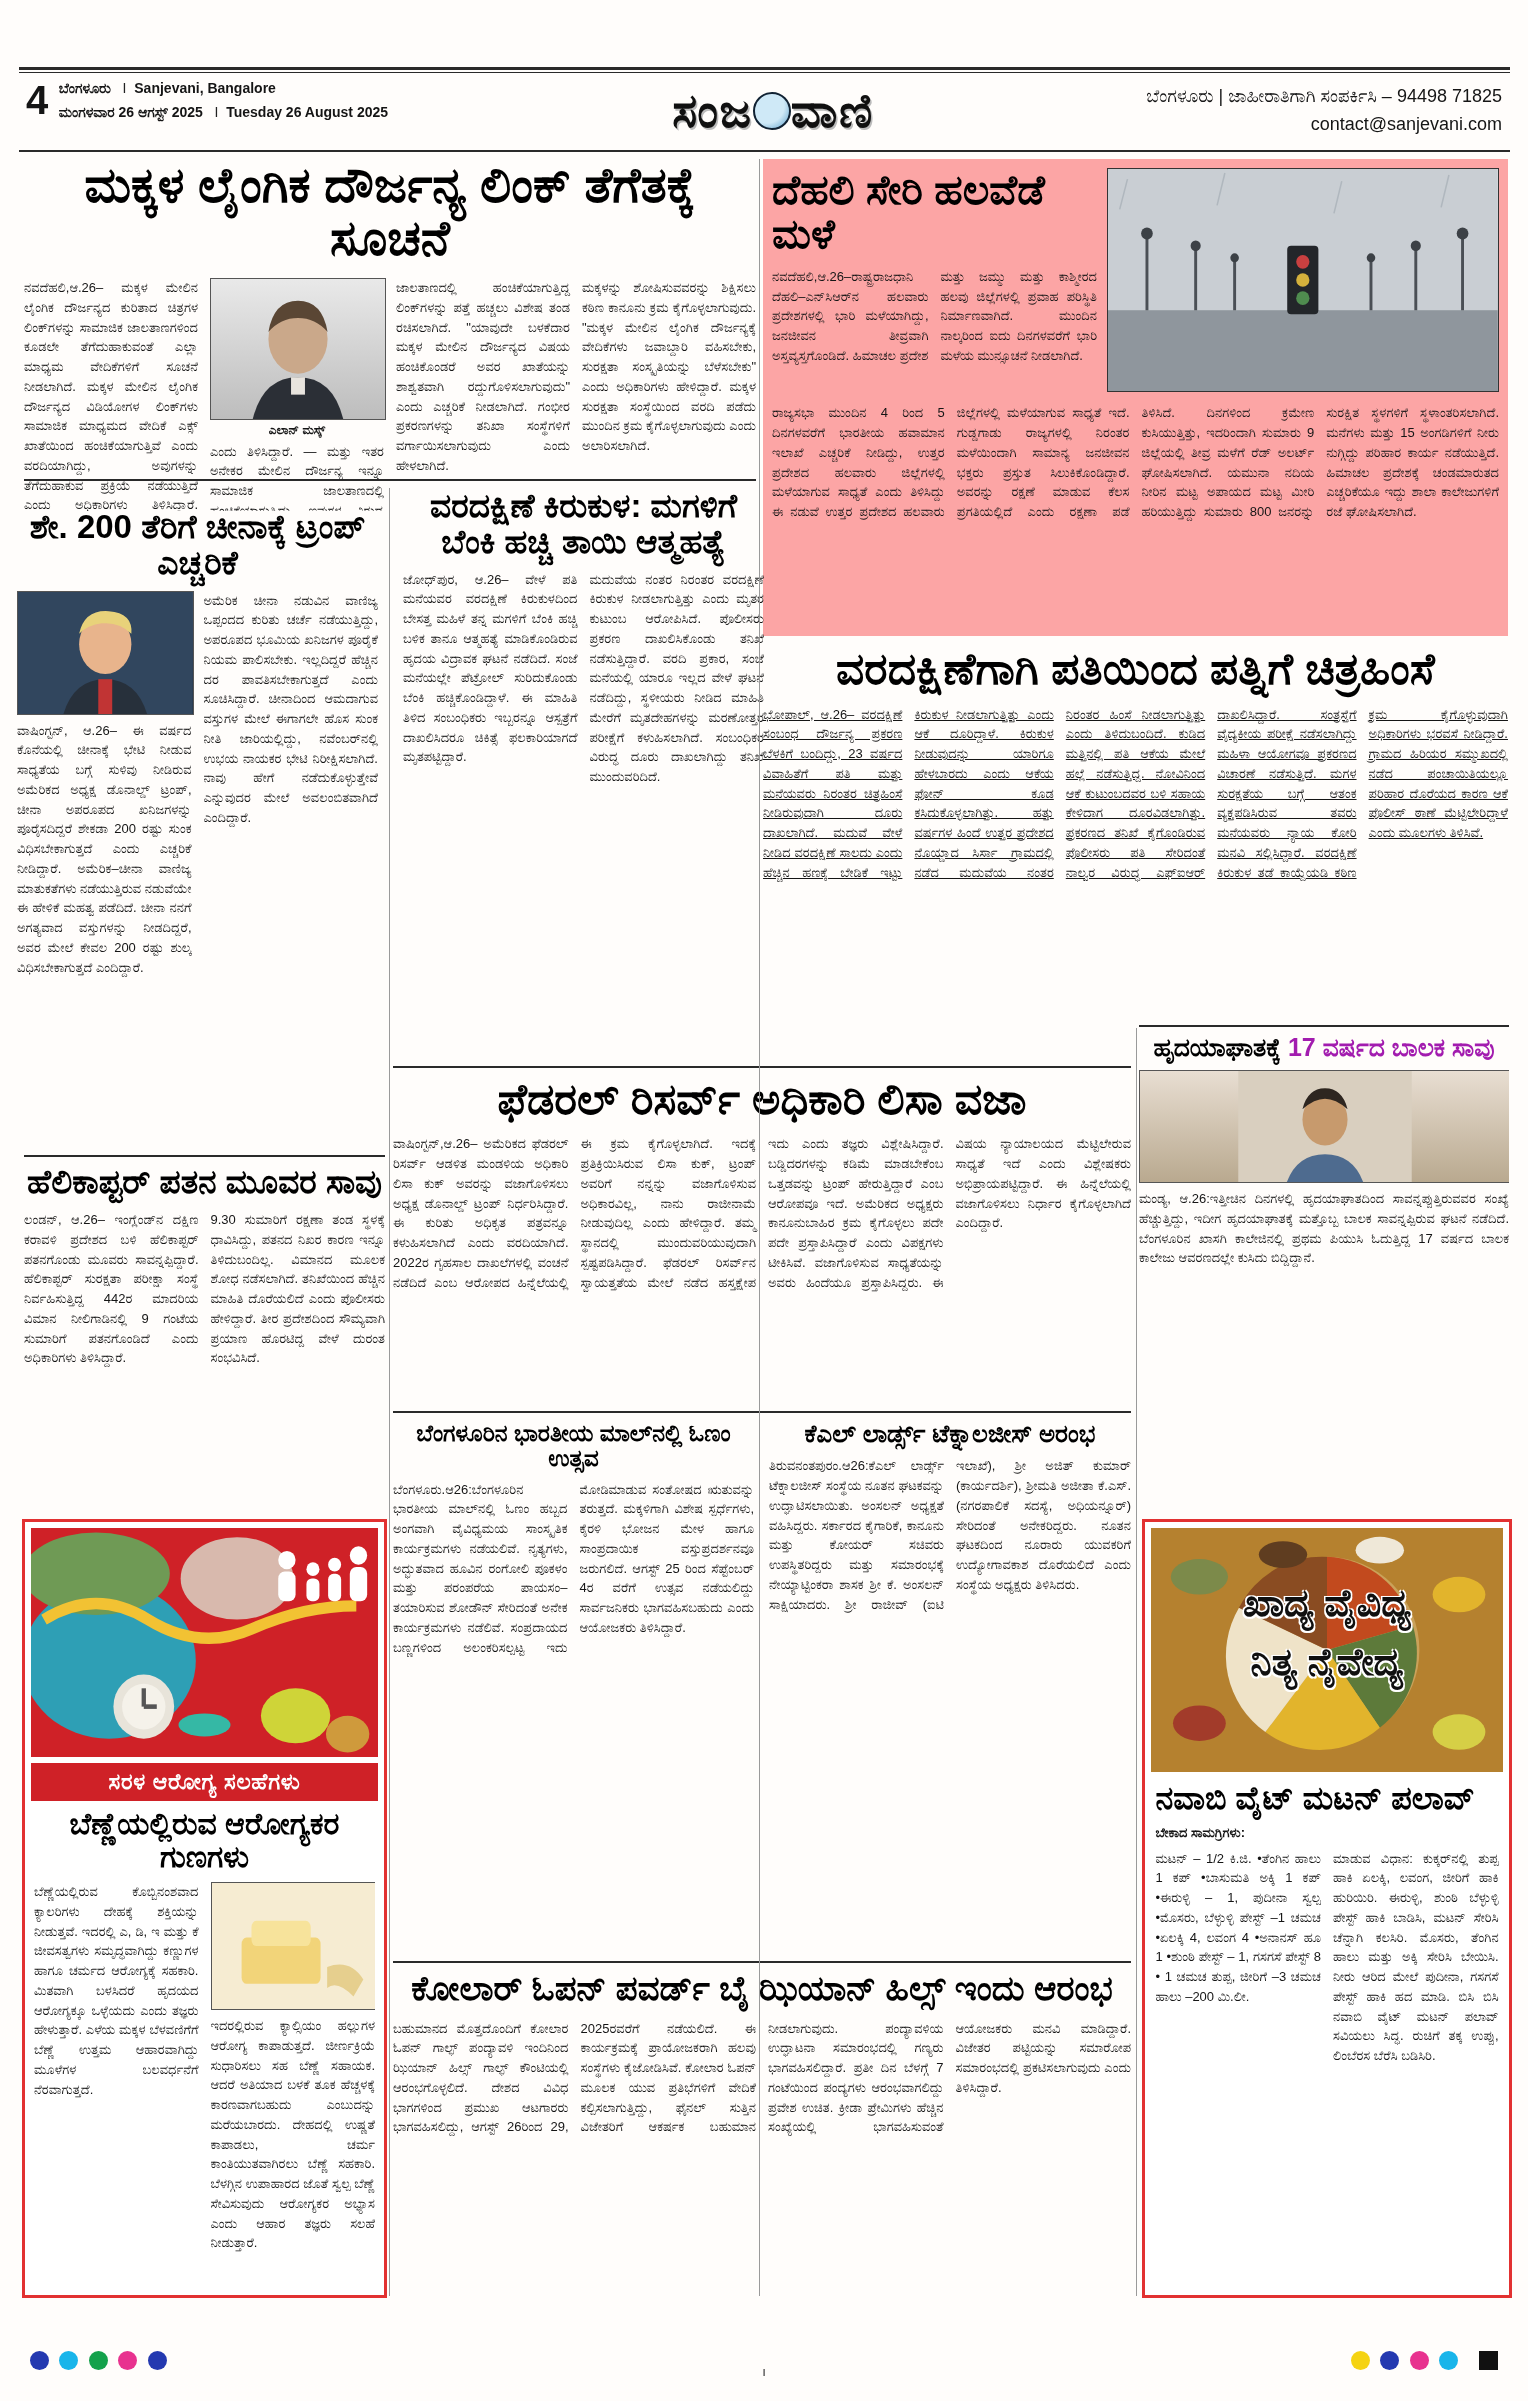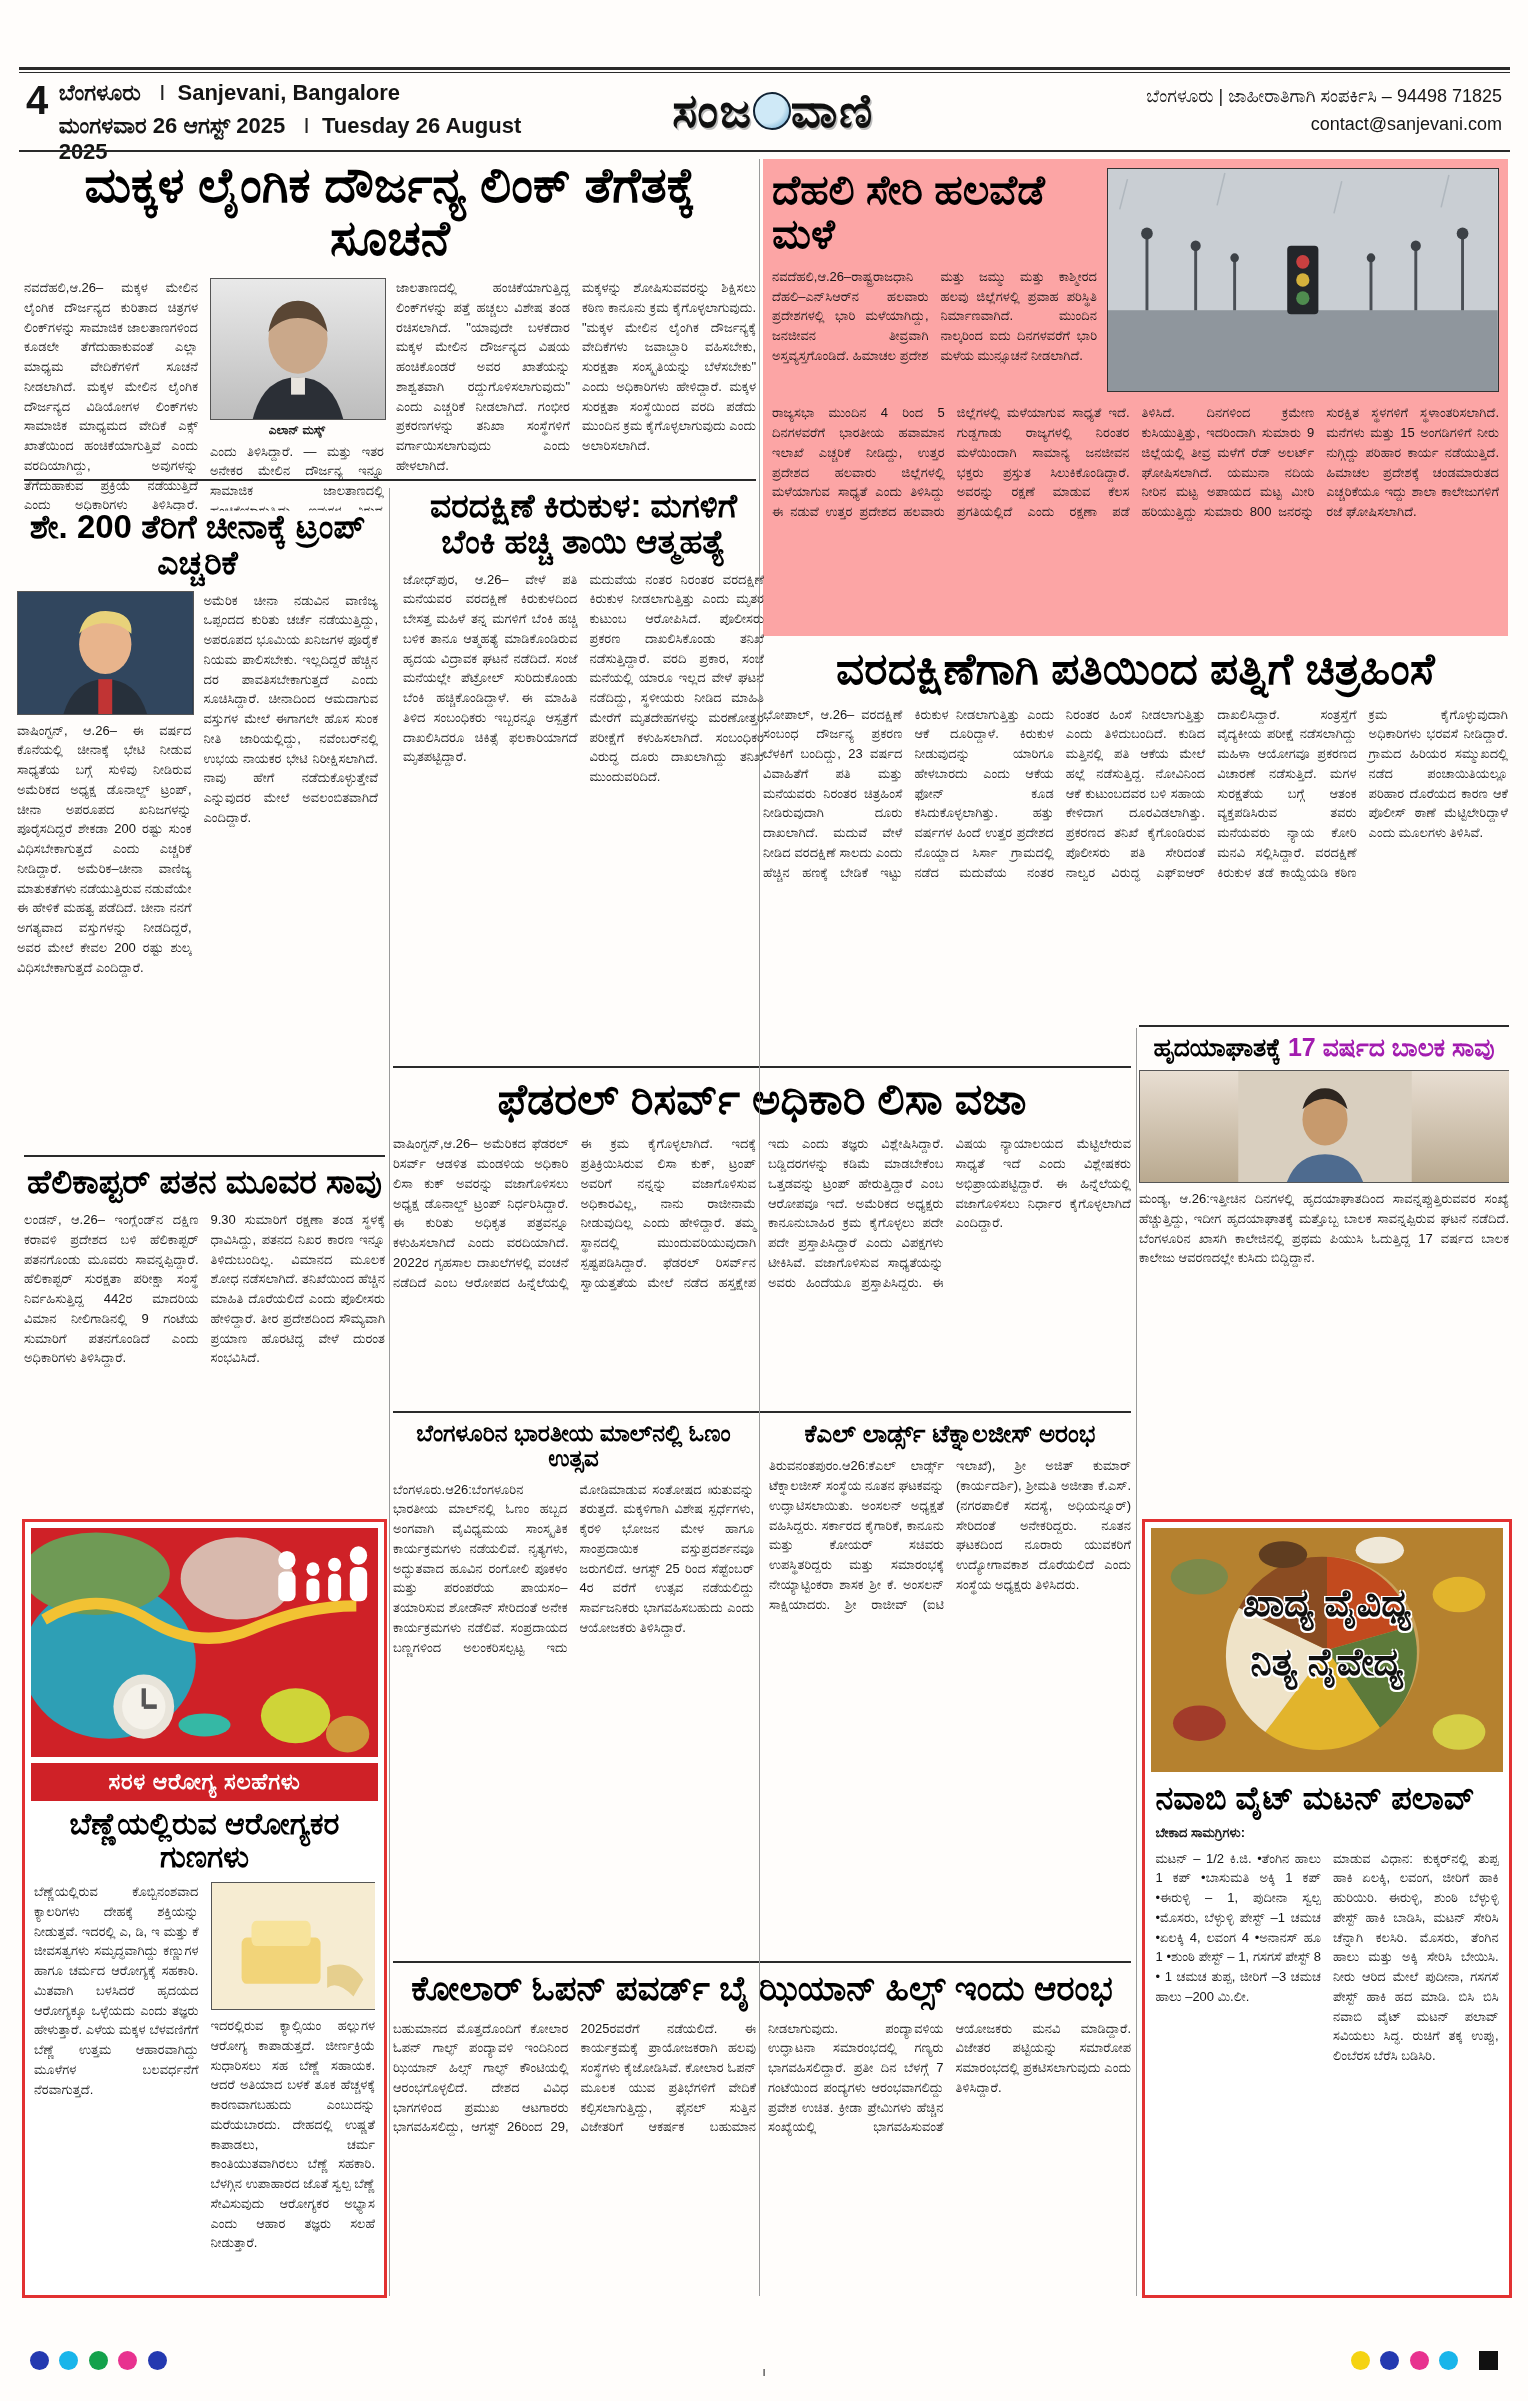--- a/index.html
+++ b/index.html
@@ -5,42 +5,42 @@
   html,body{margin:0;padding:0;background:#e8e8e8;}
   .page{position:relative;width:1528px;height:2401px;background:#fffdfb;margin:0 auto;
         font-family:"Liberation Sans","DejaVu Sans",sans-serif;color:#151515;overflow:hidden;}
   .abs{position:absolute;}
   .hairline{background:#2a2a2a;}
   .vrule{width:0.7px;background:#9a9a9a;}
   .hrule{height:2.2px;background:#2a2a2a;}
 
   
   .hdr-page-num{font-size:40px;font-weight:bold;line-height:1;}
-  .hdr-small{font-size:22px;font-weight:bold;}
+  .hdr-small{font-size:14px;font-weight:bold;}
   .hdr-light{font-weight:normal;color:#222;}
   .masthead{font-size:47px;font-weight:bold;letter-spacing:1.5px;color:#101010;
             text-shadow:1.5px 1.5px 0 #bbb;}
   .masthead .logo-dot{display:inline-block;width:34px;height:34px;border-radius:50%;
             background:radial-gradient(circle at 35% 35%,#cfe9f7 0 55%,#7fb6d9 85%,#4d88ad);
             border:2.2px solid #123;vertical-align:-3px;}
   .hdr-right{font-size:18px;text-align:right;line-height:1.55;}
 
   
   .hl{font-weight:bold;color:#000;line-height:1.08;letter-spacing:0;}
   .hl-xl{font-size:49px;}
   .hl-lg{font-size:41px;}
   .hl-md{font-size:33px;}
   .hl-sm{font-size:25px;}
   .hl-red{color:#a21caf;}
 
   
   .bodytxt{font-size:13px;line-height:1.52;text-align:justify;word-break:break-word;}
   .cols2{column-count:2;column-gap:12px;}
   .cols4{column-count:4;column-gap:12px;}
-  .cols5{column-count:5;column-gap:12px;}
+  .cols5{column-count:5;column-gap:12px;text-decoration:underline;}
   .colflex{display:flex;gap:12px;}
   .colflex>div{flex:1;}
 
   .pinkbox{background:#fca5a5;}
   .caption{font-size:12px;font-weight:bold;text-align:center;}
 
   
   .photo{background:#cfcfcf;border:0.7px solid #555;overflow:hidden;position:relative;}
   .ph-musk{background:linear-gradient(180deg,#e9e9e9,#bdbdbd);}
   .ph-rain{background:linear-gradient(180deg,#dfe3e6 0%,#c6ccd1 45%,#9aa1a8 100%);border:0.7px solid #333;}

